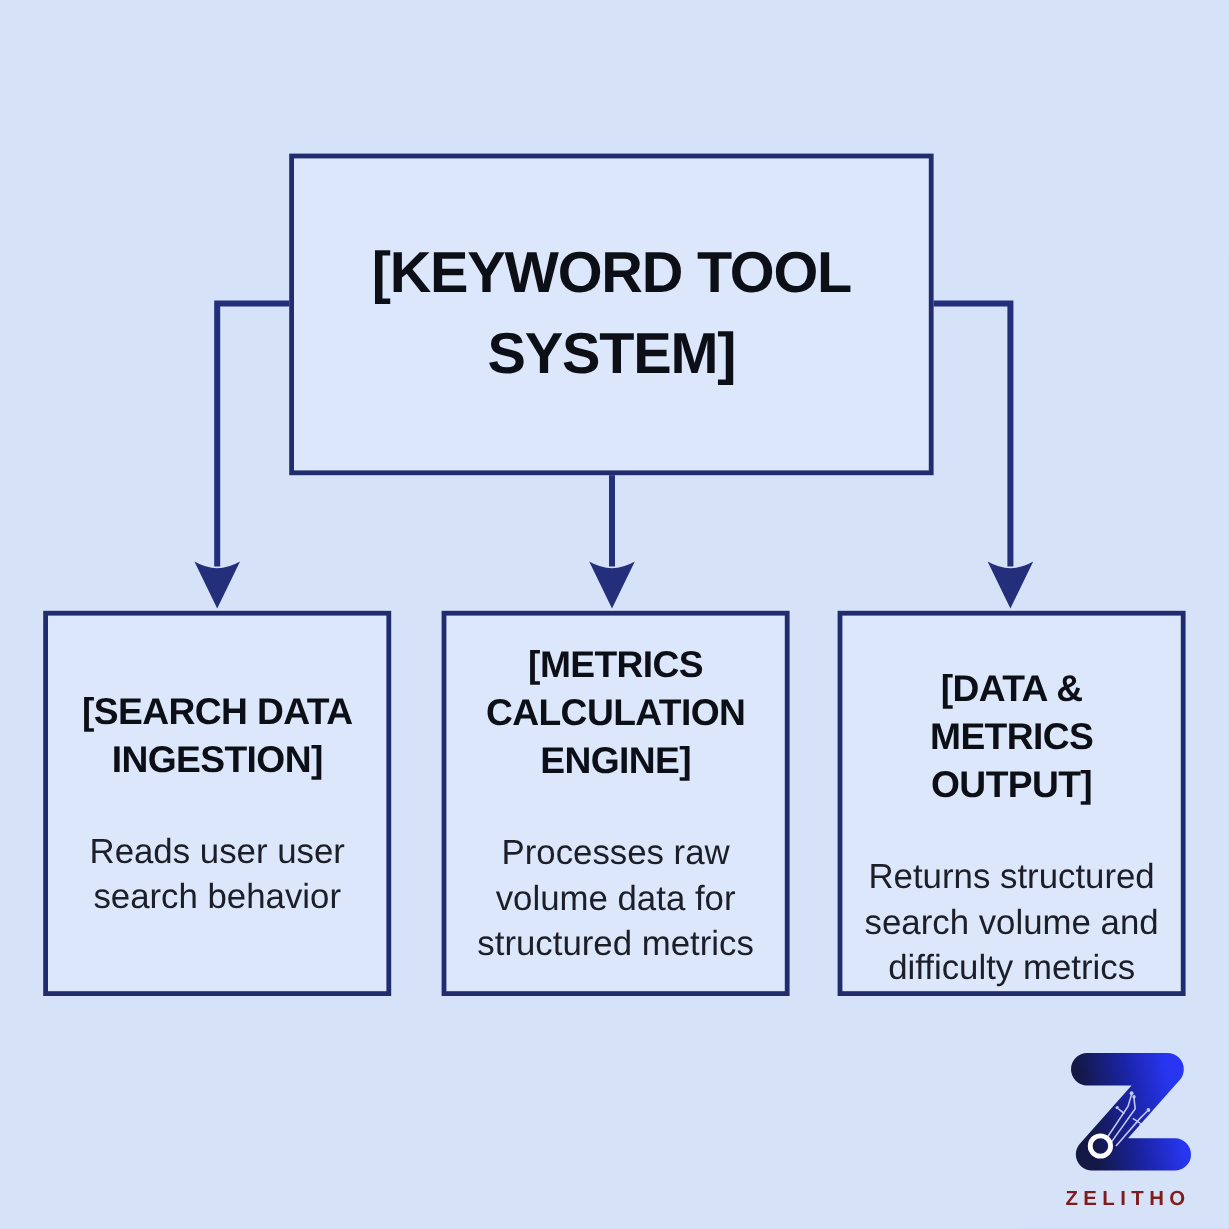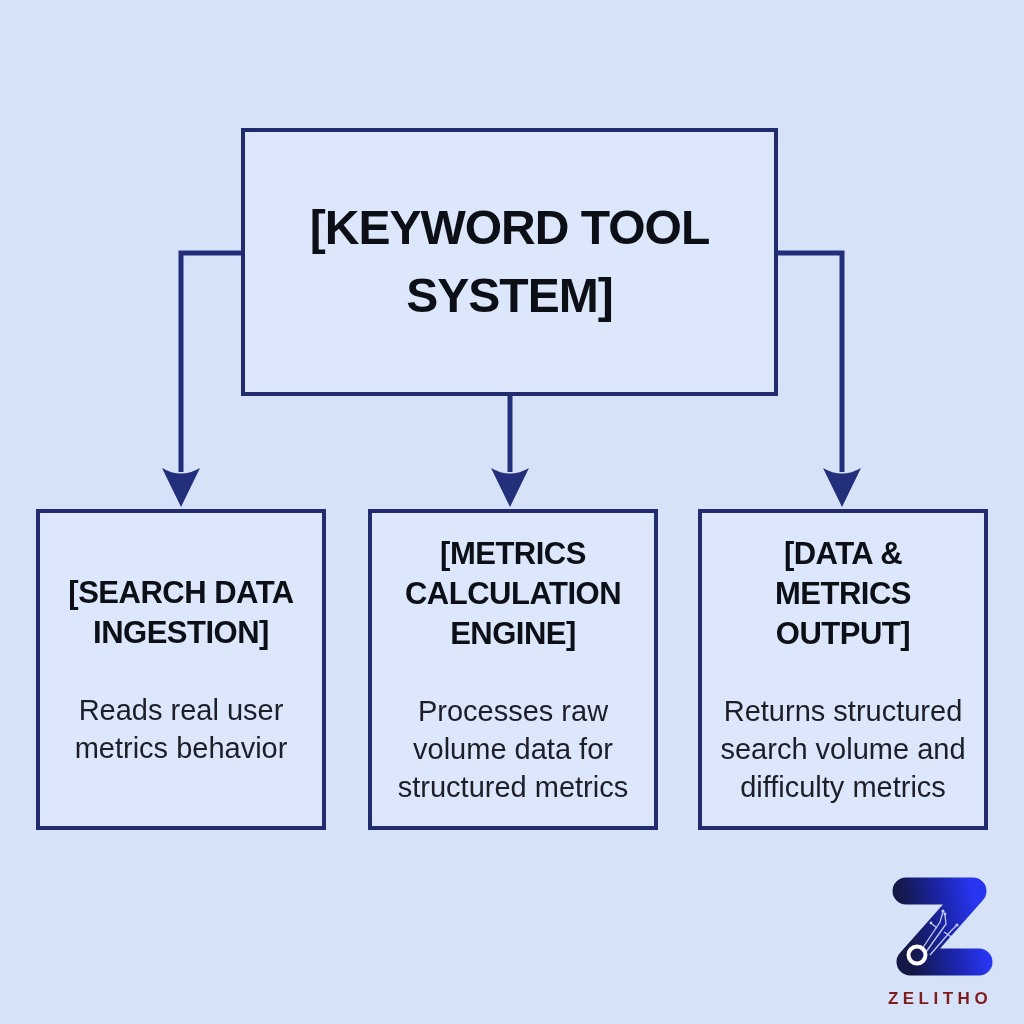--- a/index.html
+++ b/index.html
@@ -48,21 +48,21 @@
     max-width: 490px;
   }
   .node-child {
     top: 509px;
     height: 321px;
     width: 290px;
     gap: 38px;
   }
   .child-1 { left: 36px; }
   .child-2 { left: 368px; }
-  .child-3 { left: 698px; }
+  .child-3 { left: 698px; justify-content: flex-end; }
   .child-title {
     font-size: 31px;
     line-height: 40px;
     font-weight: 700;
     letter-spacing: -0.5px;
     color: #0d0f17;
   }
   .child-desc {
     font-size: 29px;
     line-height: 38px;
@@ -116,21 +116,21 @@
       <path d="M842 507 L823 468 Q842 479 861 468 Z"></path>
     </g>
   </svg>
 
   <div class="node node-root">
     <div class="root-title">[KEYWORD TOOL SYSTEM]</div>
   </div>
 
   <div class="node node-child child-1">
     <div class="child-title">[SEARCH DATA INGESTION]</div>
-    <div class="child-desc">Reads real user metrics behavior</div>
+    <div class="child-desc">Reads user user search behavior</div>
   </div>
 
   <div class="node node-child child-2">
     <div class="child-title">[METRICS CALCULATION ENGINE]</div>
     <div class="child-desc">Processes raw volume data for structured metrics</div>
   </div>
 
   <div class="node node-child child-3">
     <div class="child-title">[DATA &amp; METRICS OUTPUT]</div>
     <div class="child-desc">Returns structured search volume and difficulty metrics</div>

